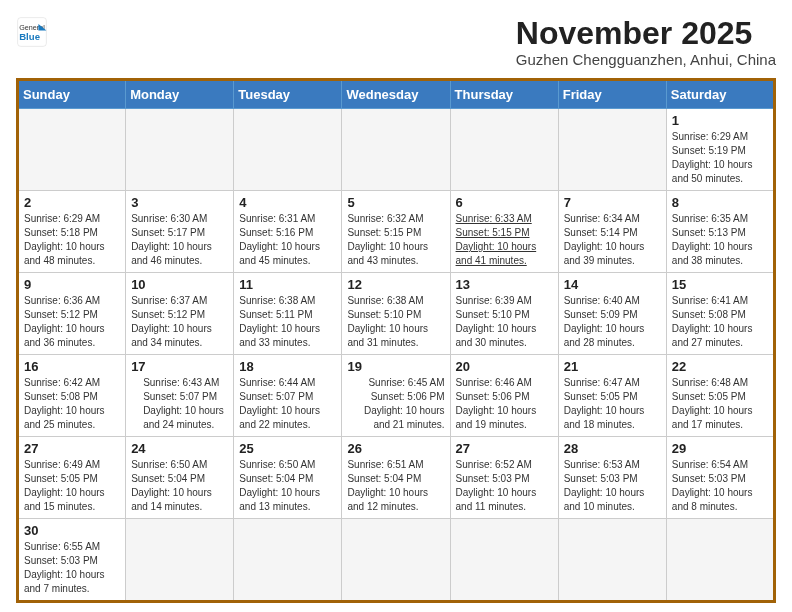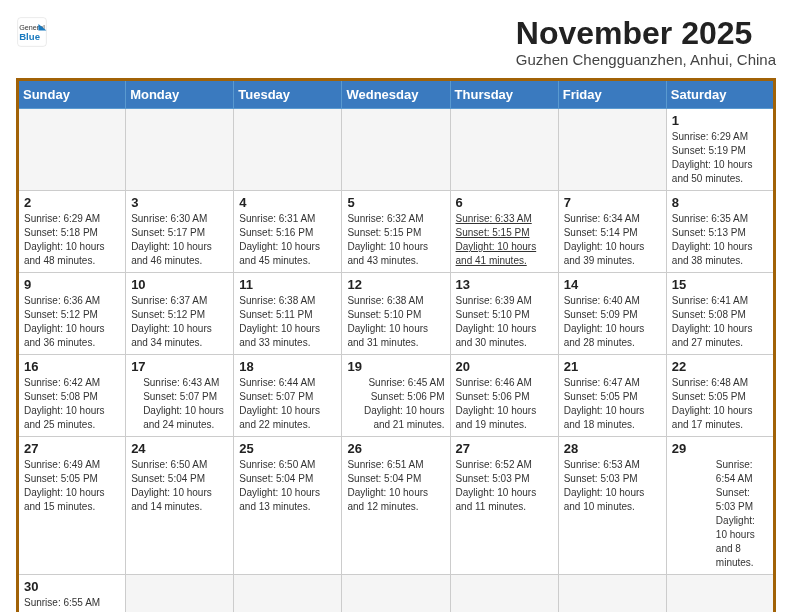--- a/index.html
+++ b/index.html
@@ -314,21 +314,21 @@
         </td>
         <td>
           <div class="day-number">28</div>
           <div class="day-info" style="white-space: pre-line;">Sunrise: 6:53 AM
 Sunset: 5:03 PM
 Daylight: 10 hours
 and 10 minutes.</div>
         </td>
         <td>
           <div class="day-number">29</div>
-          <div class="day-info" style="white-space: pre-line; margin-left: 44px;">Sunrise: 6:54 AM
+          <div class="day-info" style="white-space: pre-line;">Sunrise: 6:54 AM
 Sunset: 5:03 PM
 Daylight: 10 hours
 and 8 minutes.</div>
         </td>
       </tr>
       <tr>
         <td>
           <div class="day-number">30</div>
           <div class="day-info" style="white-space: pre-line;">Sunrise: 6:55 AM
 Sunset: 5:03 PM

